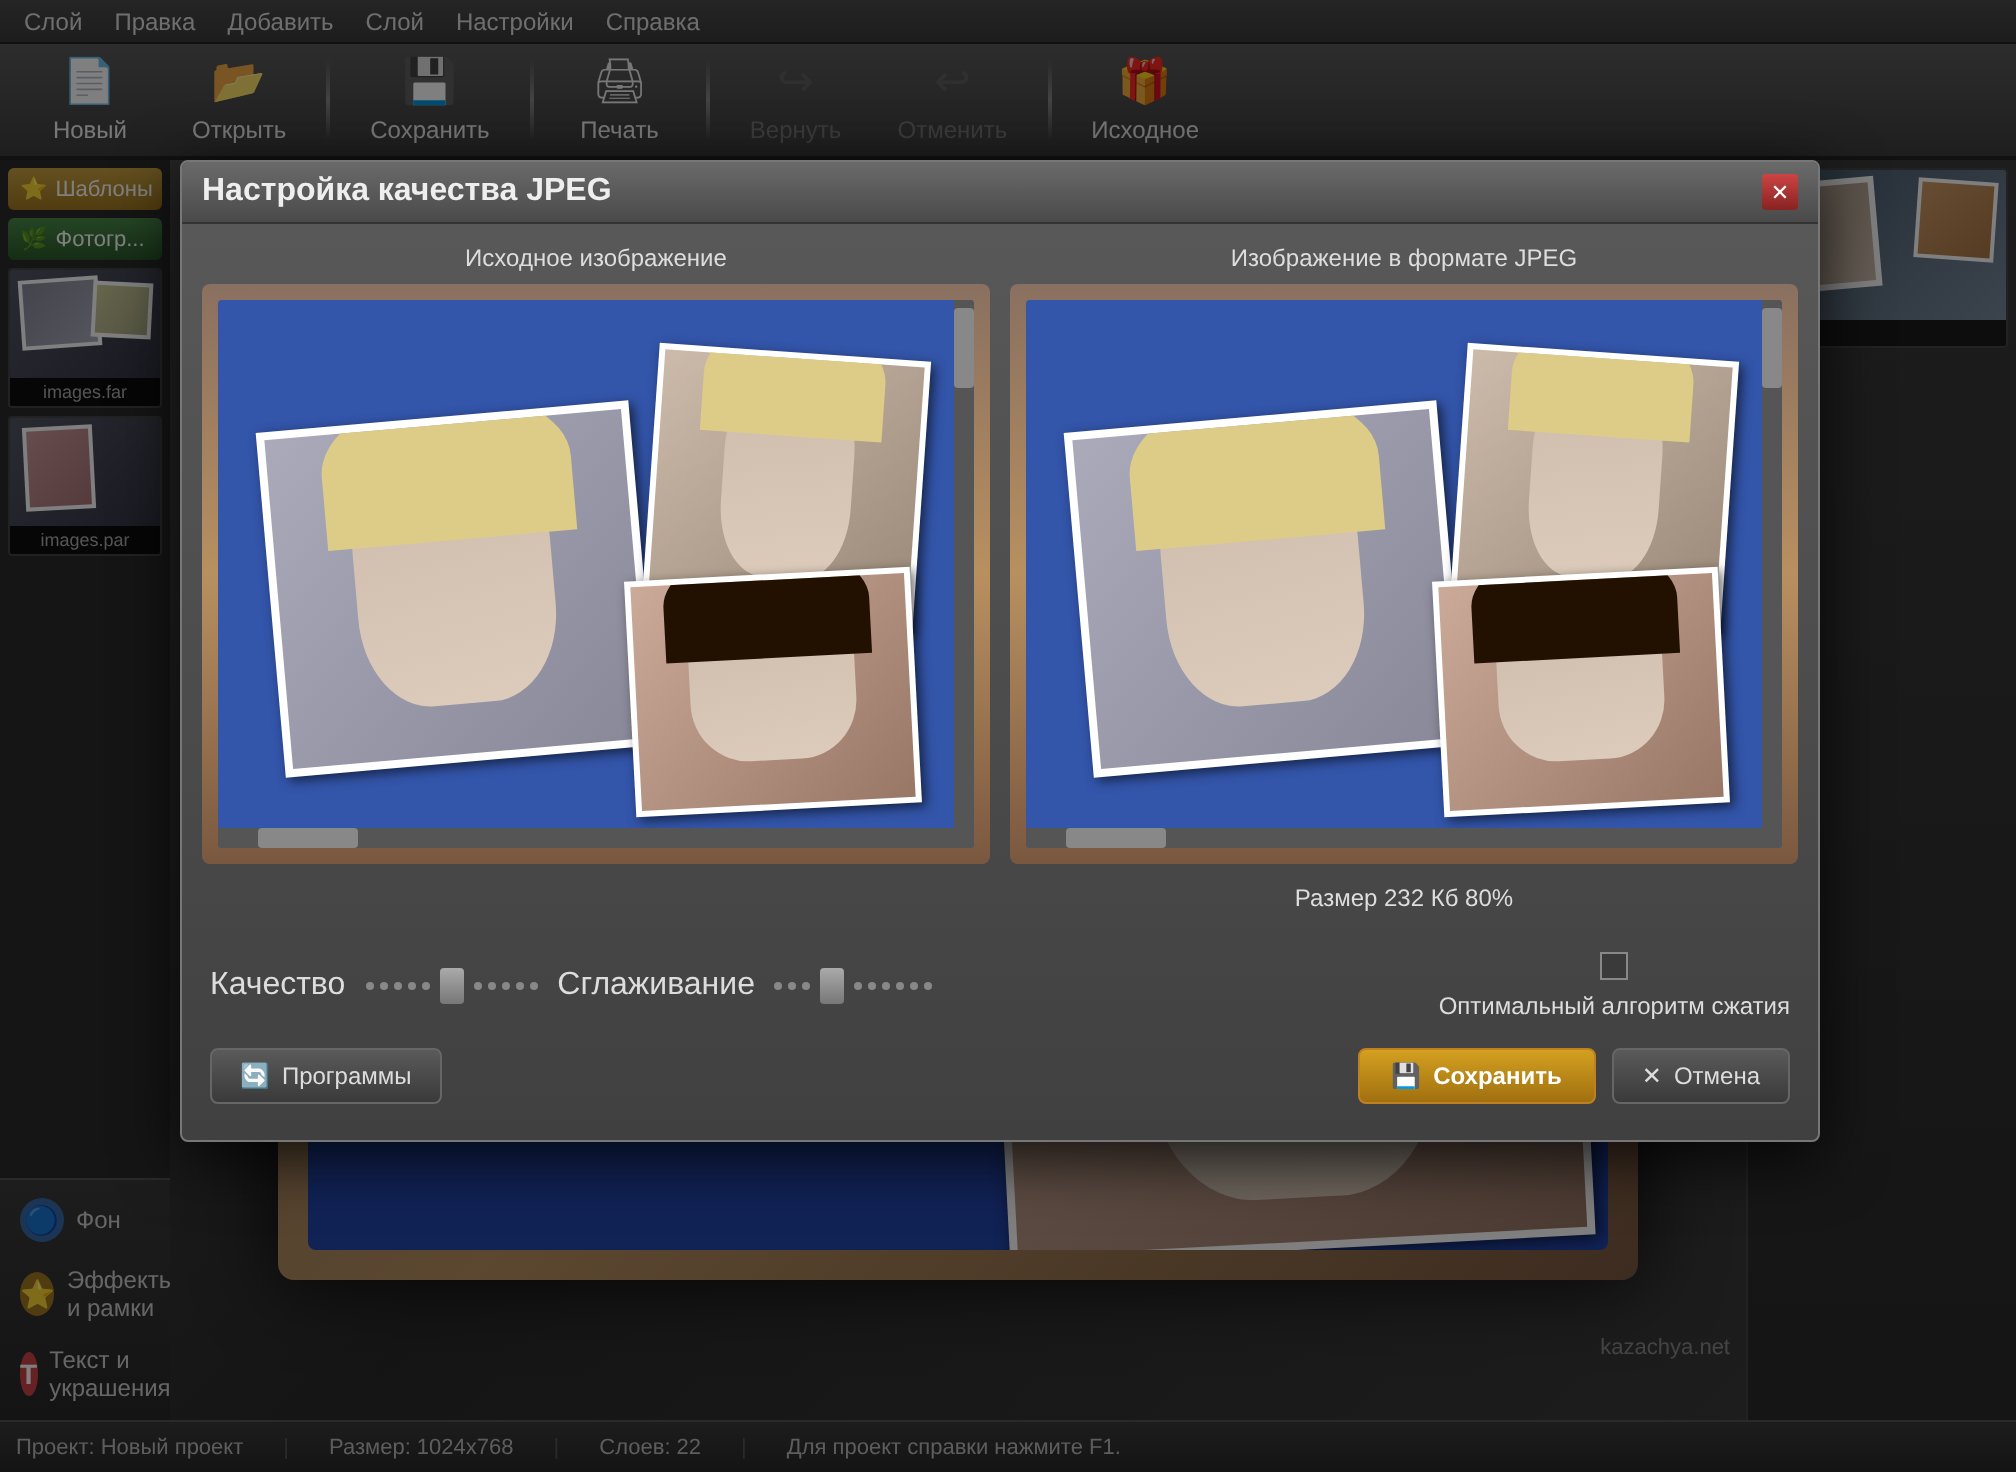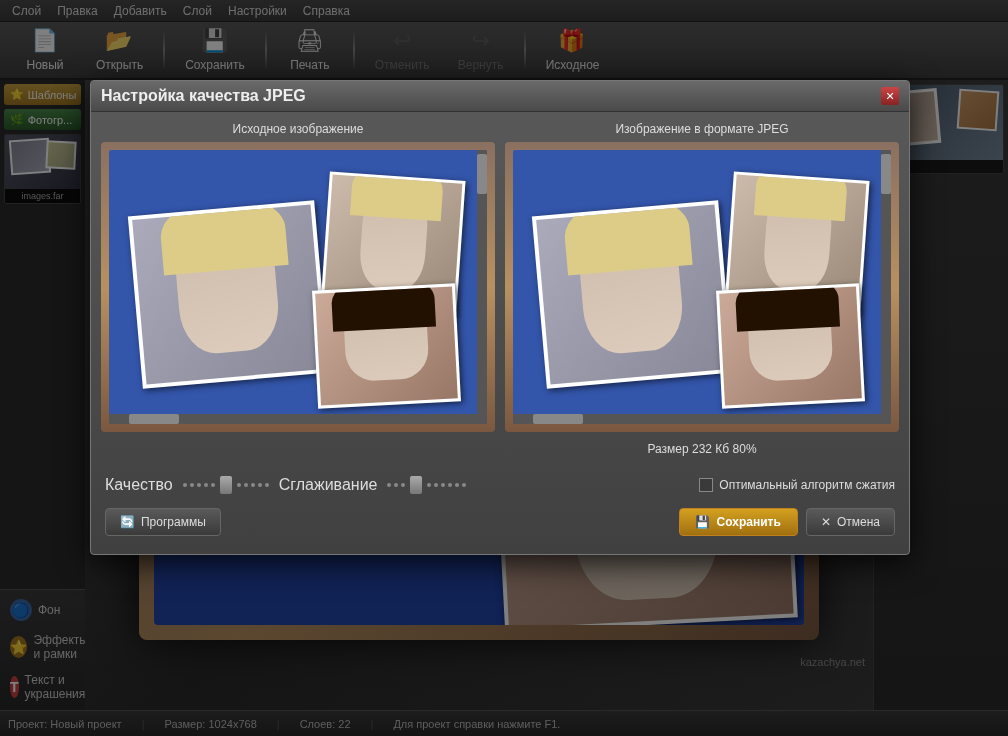--- a/index.html
+++ b/index.html
@@ -475,20 +475,21 @@
       background: linear-gradient(to bottom, #aaa, #777);
       border-radius: 2px;
       cursor: pointer;
       margin: 0 2px;
     }
     .checkbox-row {
       display: flex;
       align-items: center;
       gap: 6px;
       margin-left: auto;
+      flex-direction: column;
     }
     .checkbox-box {
       width: 14px;
       height: 14px;
       border: 1px solid #888;
       background: #3a3a3a;
       display: flex;
       align-items: center;
       justify-content: center;
       cursor: pointer;
@@ -572,21 +573,21 @@
       padding: 4px;
       display: flex;
       flex-direction: column;
       gap: 2px;
       border-top: 1px solid #555;
     }
 
     
     .watermark {
       position: absolute;
-      bottom: 42px;
+      bottom: 30px;
       right: 8px;
       font-size: 11px;
       color: rgba(255,255,255,0.4);
       z-index: 5;
     }
   </style>
 </head>
 <body>
 
 <div id="menubar">
@@ -612,26 +613,26 @@
     <span class="icon">💾</span>
     <span>Сохранить</span>
   </div>
   <div class="toolbar-separator"></div>
   <div class="toolbar-btn">
     <span class="icon">🖨</span>
     <span>Печать</span>
   </div>
   <div class="toolbar-separator"></div>
   <div class="toolbar-btn disabled">
+    <span class="icon">↪</span>
+    <span>Вернуть</span>
+  </div>
+  <div class="toolbar-btn disabled">
     <span class="icon">↩</span>
     <span>Отменить</span>
-  </div>
-  <div class="toolbar-btn disabled">
-    <span class="icon">↪</span>
-    <span>Вернуть</span>
   </div>
   <div class="toolbar-separator"></div>
   <div class="toolbar-btn">
     <span class="icon">🎁</span>
     <span>Исходное</span>
   </div>
 </div>
 
 <div id="main-container">
   <div id="main-top">
@@ -652,20 +653,30 @@
             <div style="position:relative;width:70px;height:50px;">
               <div style="position:absolute;left:2px;top:2px;width:40px;height:35px;background:#fff;transform:rotate(-4deg);padding:2px;">
                 <div style="width:100%;height:100%;background:linear-gradient(135deg,#889,#aab);"></div>
               </div>
               <div style="position:absolute;right:2px;top:4px;width:30px;height:28px;background:#fff;transform:rotate(3deg);padding:2px;">
                 <div style="width:100%;height:100%;background:linear-gradient(135deg,#cc9,#aa8);"></div>
               </div>
             </div>
           </div>
           <div class="sidebar-thumb-label">images.far</div>
+        </div>
+        <div class="sidebar-thumb">
+          <div class="thumb-img">
+            <div style="position:relative;width:70px;height:50px;">
+              <div style="position:absolute;left:4px;top:2px;width:35px;height:42px;background:#fff;transform:rotate(-3deg);padding:2px;">
+                <div style="width:100%;height:100%;background:linear-gradient(135deg,#c99,#a77);"></div>
+              </div>
+            </div>
+          </div>
+          <div class="sidebar-thumb-label">images.par</div>
         </div>
       </div>
 
       <div id="left-bottom">
         <div class="effects-item">
           <div class="effects-icon" style="background:#3a6aaa;">🔵</div>
           <span>Фон</span>
         </div>
         <div class="effects-item">
           <div class="effects-icon" style="background:#a07820;">⭐</div>

